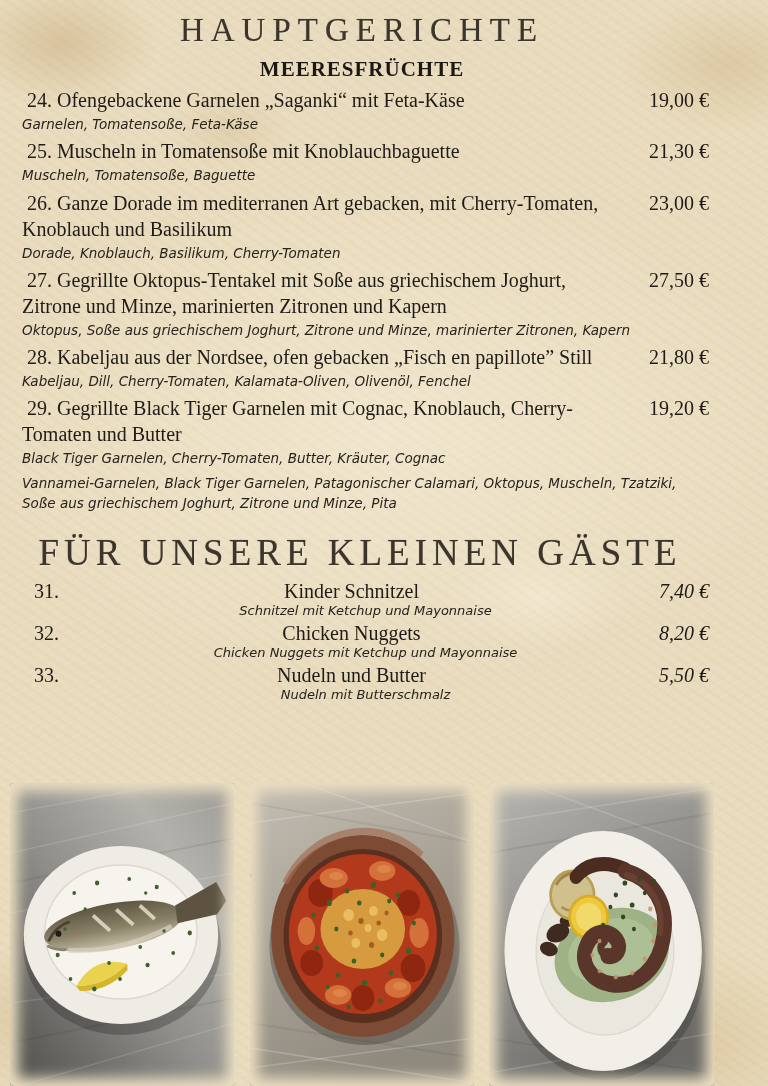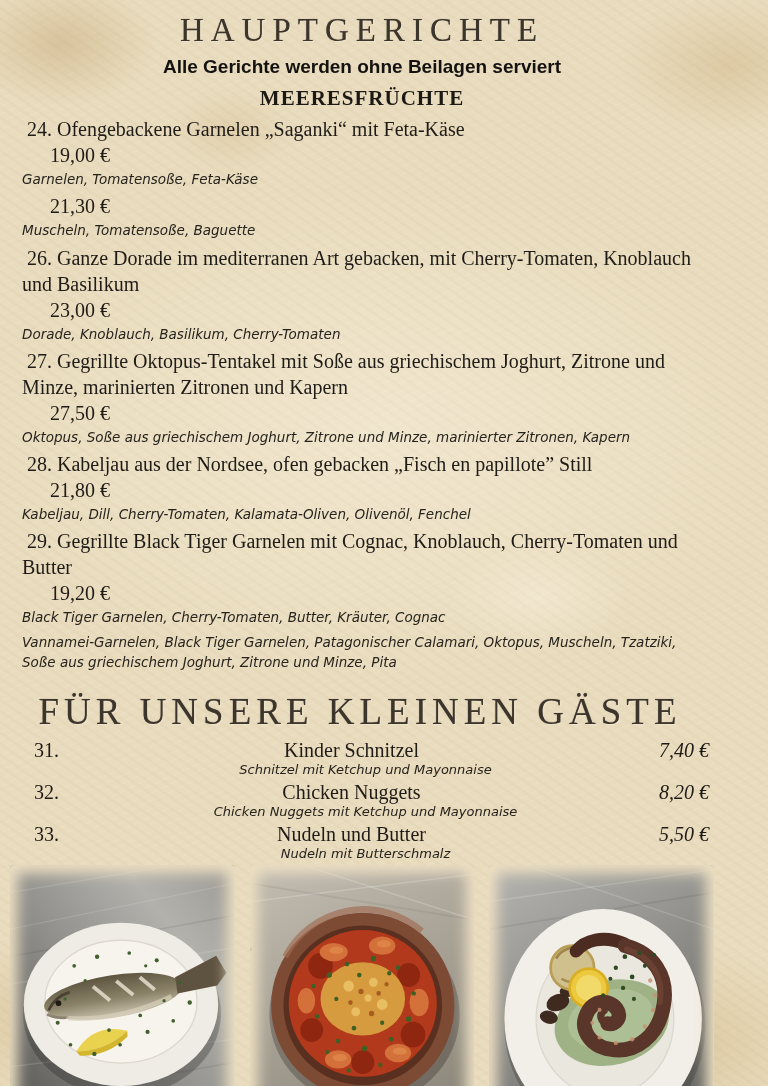--- a/index.html
+++ b/index.html
@@ -28,21 +28,21 @@
   .subtitle{
     margin:7px 0 0 0;font-family:"Liberation Sans",sans-serif;
     font-size:19px;font-weight:bold;color:#141210;
   }
   .sec-head{
     margin:8px 0 2px 0;text-align:center;font-size:21px;font-weight:bold;
     letter-spacing:1px;color:#1c1914;
   }
   .items{padding:2px 15px 0 22px;}
   .item{margin:1px 0 3px 0;}
-  .item-row{display:flex;align-items:flex-start;flex-direction:column;}
+  .item-row{display:flex;align-items:flex-start;}
   .item-title{
     flex:1;margin:0;font-size:20px;line-height:1.3;color:#1f1b16;
     text-indent:5px;padding-right:6px;
   }
   .item-price{
     width:88px;text-align:right;font-size:20px;white-space:nowrap;color:#1f1b16;
     line-height:1.3;
   }
   .item-ingredients{
     margin:1px 0 4px 0;font-family:"DejaVu Sans",sans-serif;font-style:italic;
@@ -76,36 +76,36 @@
     box-shadow:inset 0 0 14px 8px #ecdfc2;pointer-events:none;
   }
 </style>
 </head>
 <body>
 
 <div class="page">
 
   <header class="hdr">
     <h1>HAUPTGERICHTE</h1>
-    <p class="subtitle">Alle Gerichte werden ohne Beilagen serviert</p>
     <h2 class="sec-head">MEERESFRÜCHTE</h2>
   </header>
 
   <section class="items">
 
     <div class="item">
       <div class="item-row">
         <p class="item-title"><span>24.</span> <span>Ofengebackene Garnelen „Saganki“ mit Feta-Käse</span></p>
         <div class="item-price">19,00 €</div>
       </div>
       <p class="item-ingredients">Garnelen, Tomatensoße, Feta-Käse</p>
     </div>
 
     <div class="item">
       <div class="item-row">
+        <p class="item-title"><span>25.</span> <span>Muscheln in Tomatensoße mit Knoblauchbaguette</span></p>
         <div class="item-price">21,30 €</div>
       </div>
       <p class="item-ingredients">Muscheln, Tomatensoße, Baguette</p>
     </div>
 
     <div class="item">
       <div class="item-row">
         <p class="item-title"><span>26.</span> <span>Ganze Dorade im mediterranen Art gebacken, mit Cherry-Tomaten, Knoblauch und Basilikum</span></p>
         <div class="item-price">23,00 €</div>
       </div>

